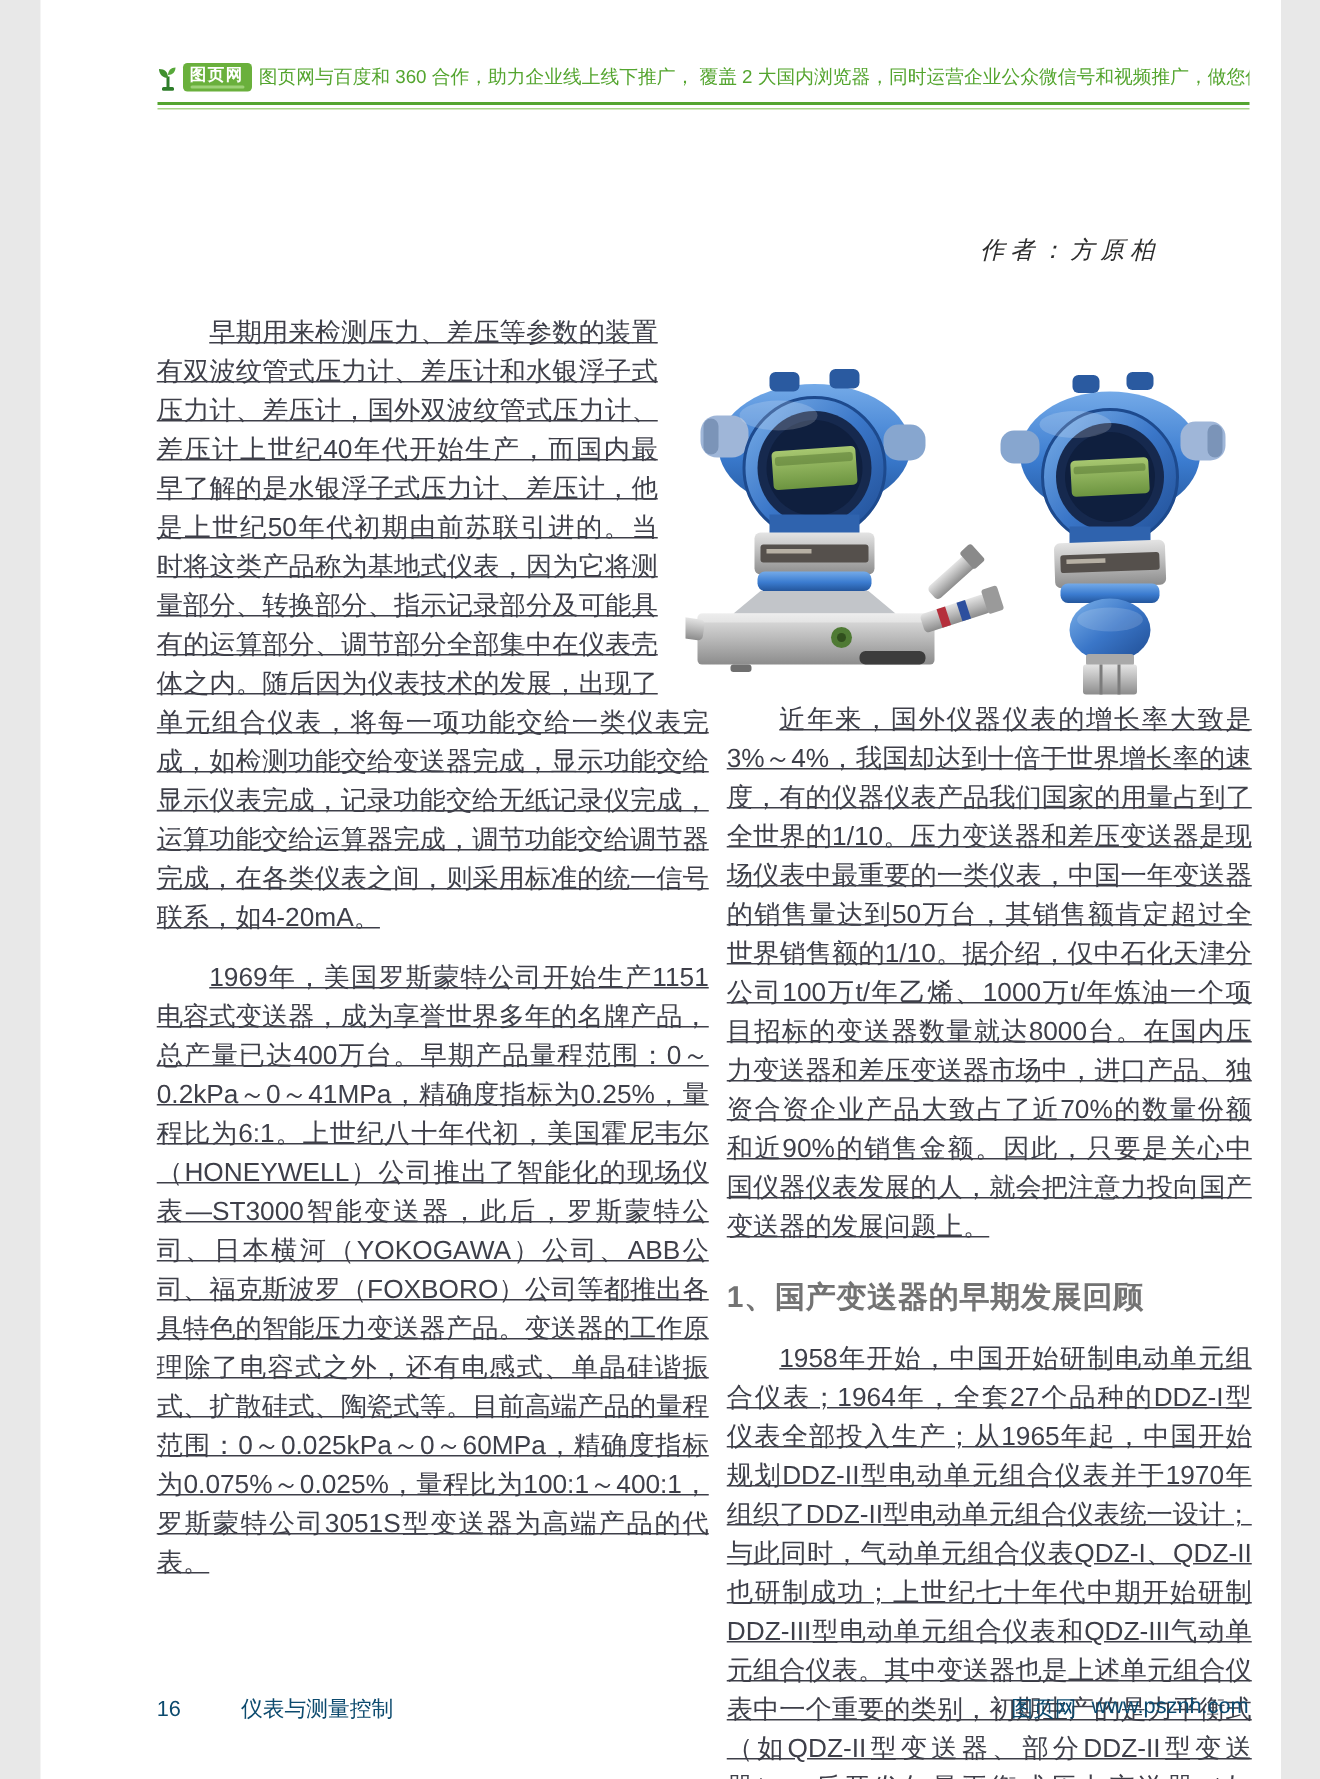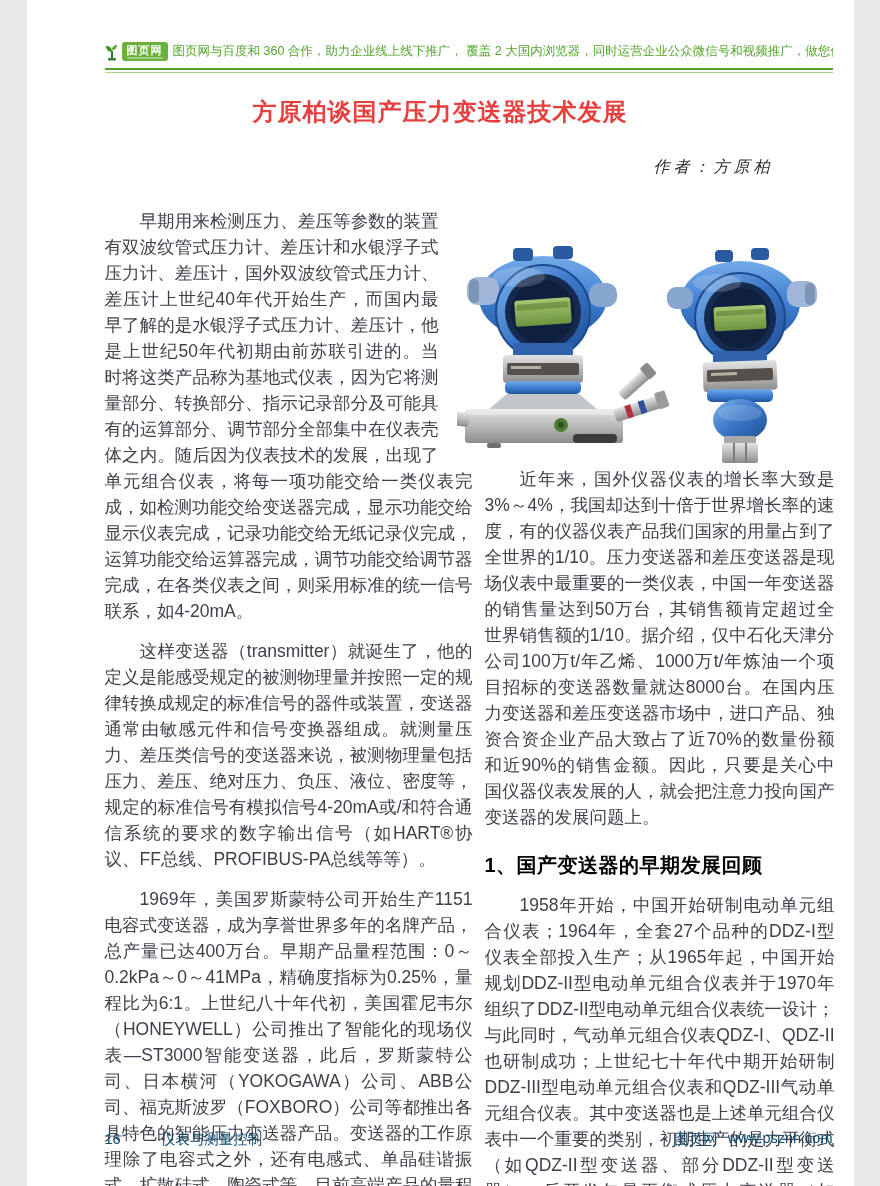--- a/index.html
+++ b/index.html
@@ -33,26 +33,26 @@
     position:absolute;left:0;top:96px;width:100%;
     text-align:center;font-size:24px;font-weight:bold;color:#e5403d;letter-spacing:1px;
   }
   .author{
     position:absolute;right:80px;top:157px;
     font-family:"Liberation Serif","DejaVu Serif",serif;font-style:italic;
     font-size:16px;color:#2c2c2c;letter-spacing:4px;
   }
   
   .col{position:absolute;text-align:justify;font-size:17.5px;line-height:26px;color:#3e3f49;}
-  .col p{margin:0 0 14px 0;text-indent:2em;}
+  .col p{margin:0 0 14px 0;text-indent:2em;text-decoration:underline;}
   .col-left{left:78px;top:208px;width:368px;}
   .col-right{left:458px;top:466px;width:350px;}
   .img-spacer{float:right;width:34px;height:257px;}
   .sec-heading{
-    margin:22px 0 14px 0;font-size:20px;font-weight:bold;color:#000000;letter-spacing:0.5px;
+    margin:22px 0 14px 0;font-size:20px;font-weight:bold;color:#737373;letter-spacing:0.5px;
   }
   
   .figure{
     position:absolute;left:430px;top:243px;width:380px;height:222px;background:#ffffff;
   }
   .figure svg{display:block;width:100%;height:100%;}
   
   .footer{
     position:absolute;left:78px;top:1130px;width:728px;
     display:flex;align-items:baseline;font-size:14.5px;color:#0c4a6e;
@@ -75,21 +75,20 @@
         <rect x="3" y="15" width="8" height="2.5" rx="1" fill="#2e7d2a"></rect>
       </svg>
       <span class="logo-badge">
         <span>图页网</span>
         <span class="micro"></span>
       </span>
     </span>
     <span class="banner-text">图页网与百度和 360 合作，助力企业线上线下推广， 覆盖 2 大国内浏览器，同时运营企业公众微信号和视频推广，做您优质市场部。</span>
   </div>
 
-  <div class="title">方原柏谈国产压力变送器技术发展</div>
   <div class="author">作者：方原柏</div>
 
   <div class="figure">
     <svg viewBox="0 0 380 222">
       <defs>
         <linearGradient id="blu" x1="0" y1="0" x2="0" y2="1">
           <stop offset="0" stop-color="#74aae8"></stop>
             <stop offset="0.55" stop-color="#3b7cd0"></stop>
             <stop offset="1" stop-color="#24569c"></stop>
         </linearGradient>
@@ -183,21 +182,20 @@
         <rect x="265" y="200" width="36" height="20" rx="2" fill="url(#steel)"></rect>
         <line x1="277" y1="200" x2="277" y2="220" stroke="#7c7c7c" stroke-width="2"></line>
         <line x1="289" y1="200" x2="289" y2="220" stroke="#7c7c7c" stroke-width="2"></line>
       </g>
     </svg>
   </div>
 
   <div class="col col-left">
     <span class="img-spacer"></span>
     <p>早期用来检测压力、差压等参数的装置有双波纹管式压力计、差压计和水银浮子式压力计、差压计，国外双波纹管式压力计、差压计上世纪40年代开始生产，而国内最早了解的是水银浮子式压力计、差压计，他是上世纪50年代初期由前苏联引进的。当时将这类产品称为基地式仪表，因为它将测量部分、转换部分、指示记录部分及可能具有的运算部分、调节部分全部集中在仪表壳体之内。随后因为仪表技术的发展，出现了单元组合仪表，将每一项功能交给一类仪表完成，如检测功能交给变送器完成，显示功能交给显示仪表完成，记录功能交给无纸记录仪完成，运算功能交给运算器完成，调节功能交给调节器完成，在各类仪表之间，则采用标准的统一信号联系，如4-20mA。</p>
-    <p>这样变送器（transmitter）就诞生了，他的定义是能感受规定的被测物理量并按照一定的规律转换成规定的标准信号的器件或装置，变送器通常由敏感元件和信号变换器组成。就测量压力、差压类信号的变送器来说，被测物理量包括压力、差压、绝对压力、负压、液位、密度等，规定的标准信号有模拟信号4-20mA或/和符合通信系统的要求的数字输出信号（如HART®协议、FF总线、PROFIBUS-PA总线等等）。</p>
     <p>1969年，美国罗斯蒙特公司开始生产1151电容式变送器，成为享誉世界多年的名牌产品，总产量已达400万台。早期产品量程范围：0～0.2kPa～0～41MPa，精确度指标为0.25%，量程比为6:1。上世纪八十年代初，美国霍尼韦尔（HONEYWELL）公司推出了智能化的现场仪表—ST3000智能变送器，此后，罗斯蒙特公司、日本横河（YOKOGAWA）公司、ABB公司、福克斯波罗（FOXBORO）公司等都推出各具特色的智能压力变送器产品。变送器的工作原理除了电容式之外，还有电感式、单晶硅谐振式、扩散硅式、陶瓷式等。目前高端产品的量程范围：0～0.025kPa～0～60MPa，精确度指标为0.075%～0.025%，量程比为100:1～400:1，罗斯蒙特公司3051S型变送器为高端产品的代表。</p>
   </div>
 
   <div class="col col-right">
     <p>近年来，国外仪器仪表的增长率大致是3%～4%，我国却达到十倍于世界增长率的速度，有的仪器仪表产品我们国家的用量占到了全世界的1/10。压力变送器和差压变送器是现场仪表中最重要的一类仪表，中国一年变送器的销售量达到50万台，其销售额肯定超过全世界销售额的1/10。据介绍，仅中石化天津分公司100万t/年乙烯、1000万t/年炼油一个项目招标的变送器数量就达8000台。在国内压力变送器和差压变送器市场中，进口产品、独资合资企业产品大致占了近70%的数量份额和近90%的销售金额。因此，只要是关心中国仪器仪表发展的人，就会把注意力投向国产变送器的发展问题上。</p>
     <div class="sec-heading">1、国产变送器的早期发展回顾</div>
     <p>1958年开始，中国开始研制电动单元组合仪表；1964年，全套27个品种的DDZ-I型仪表全部投入生产；从1965年起，中国开始规划DDZ-II型电动单元组合仪表并于1970年组织了DDZ-II型电动单元组合仪表统一设计；与此同时，气动单元组合仪表QDZ-I、QDZ-II也研制成功；上世纪七十年代中期开始研制DDZ-III型电动单元组合仪表和QDZ-III气动单元组合仪表。其中变送器也是上述单元组合仪表中一个重要的类别，初期生产的是力平衡式（如QDZ-II型变送器、部分DDZ-II型变送器），后开发矢量平衡式压力变送器（如QDZ-III型变送器、部分DDZ-II型变送器、DDZ-III型变送器），精确度指标大部分为0.5%、1.0%，量程比为4:1～10:1。</p>
 
   </div>
 

